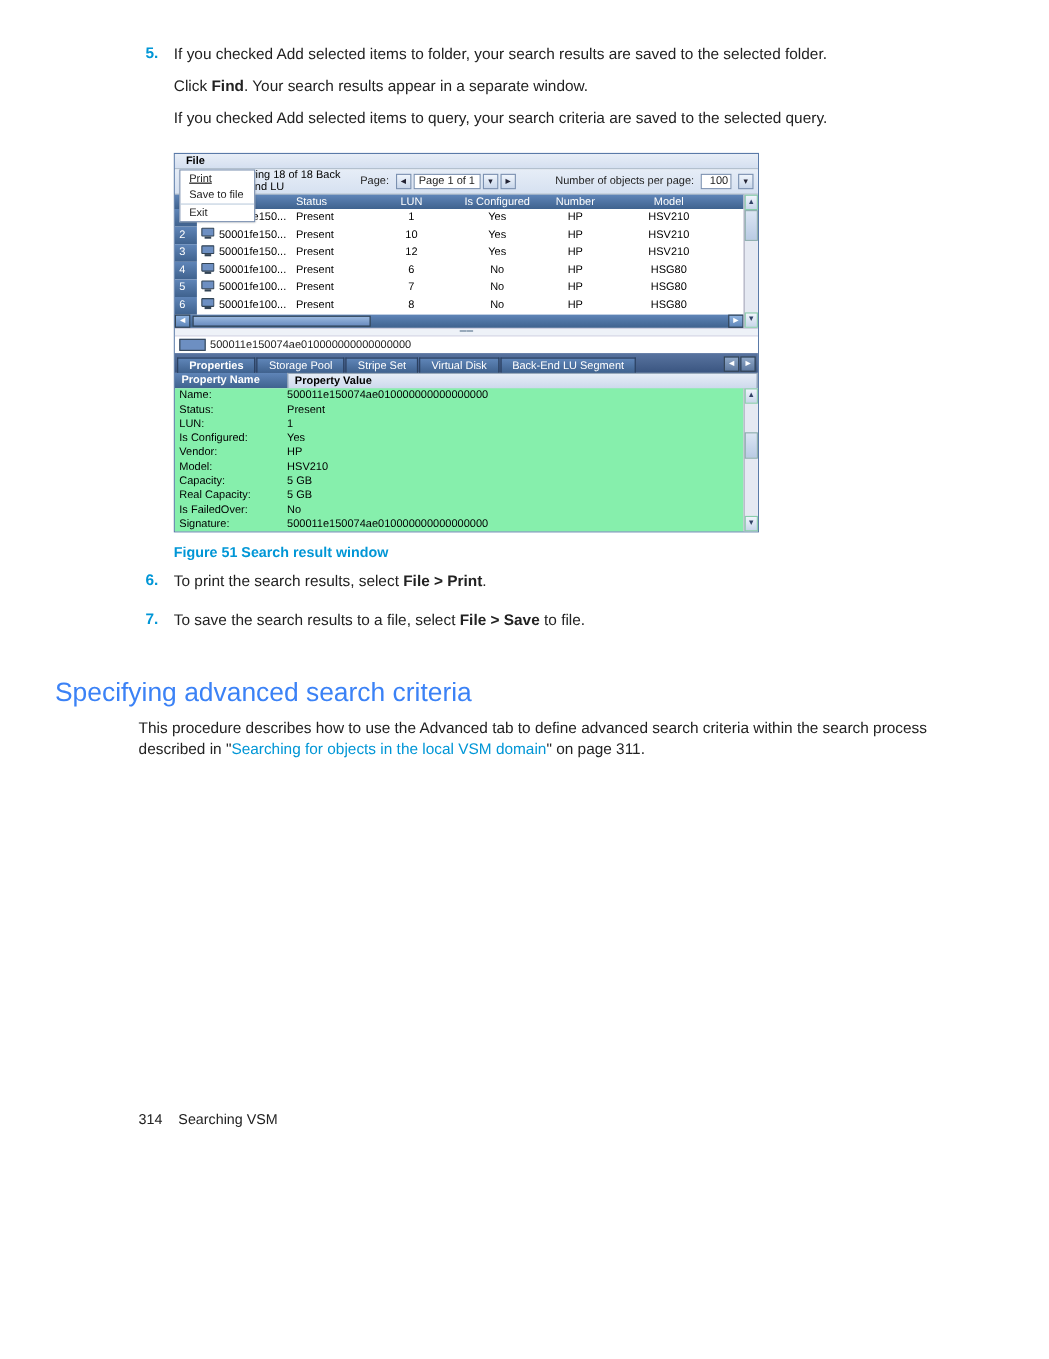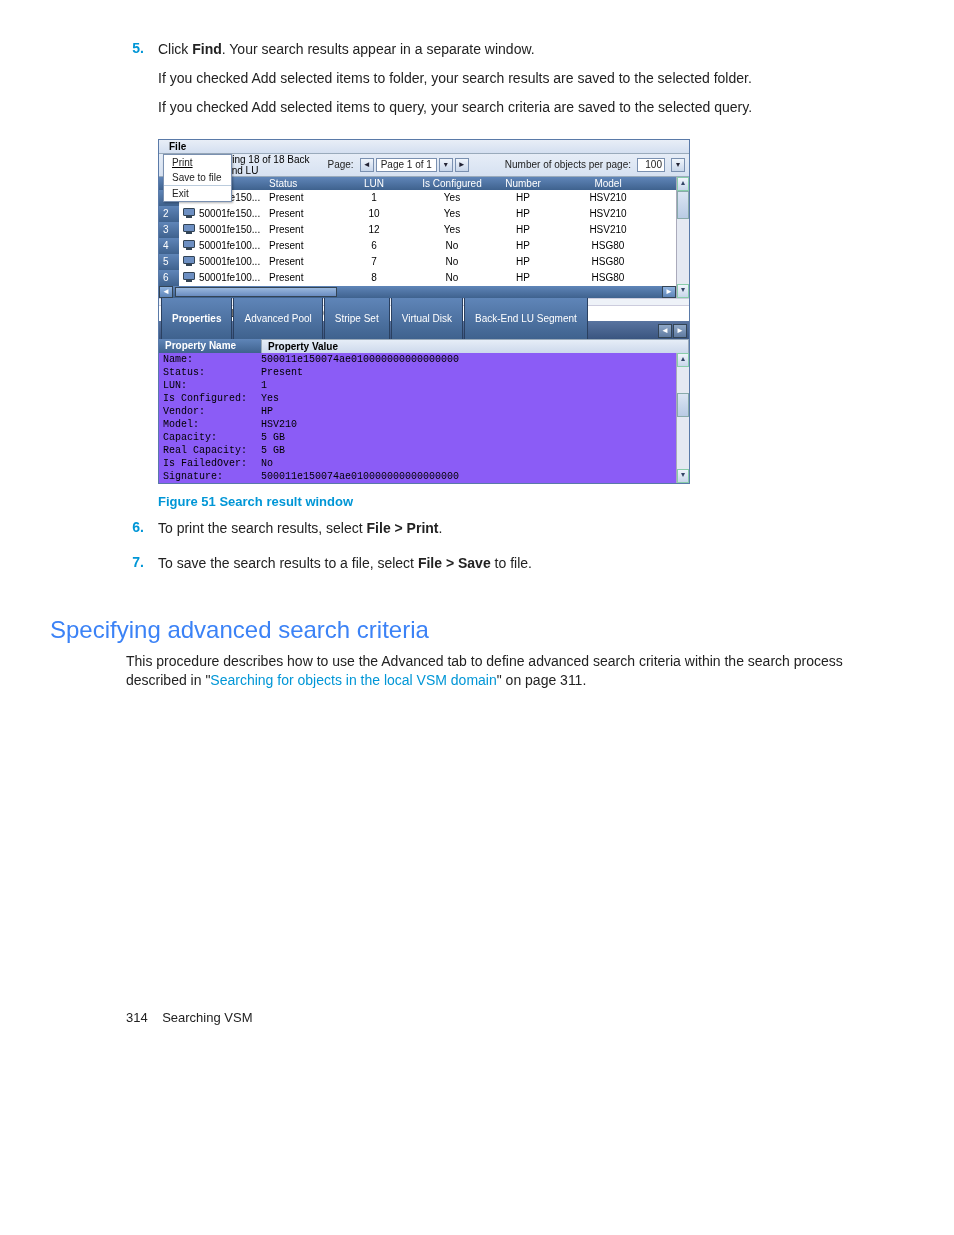--- a/index.html
+++ b/index.html
@@ -81,29 +81,29 @@
   .vscroll .track{flex:1;}
   .hscroll { height:12px; background:linear-gradient(#5f85b8,#3f628e); display:flex; align-items:center;}
   .hscroll .arrow{width:12px; height:10px; background:linear-gradient(#8fb3e0,#5f85b8); color:#fff; font-size:8px; display:flex; align-items:center; justify-content:center; border:1px solid #345;}
   .hscroll .thumb{width:160px; height:8px; background:linear-gradient(#9ab8de,#6a8cc0); border:1px solid #345; margin-left:2px;}
   .hscroll .track{flex:1;}
 
   .splitter { height:6px; background:#eef2f8; border-top:1px solid #ccd; border-bottom:1px solid #ccd; text-align:center; color:#9ab; font-size:6px; line-height:4px;}
   .detail-title { background:#fff; padding:2px 4px; display:flex; align-items:center; gap:4px; }
   .detail-title .bar{ width:22px; height:9px; background:#6d8fc2; border:1px solid #345;}
   .tabs-row { background: linear-gradient(#5974a0,#3a5580); display:flex; align-items:flex-end; padding:0 2px; height:18px;}
-  .tab { background: linear-gradient(#5f85b8,#3f628e); color:#fff; padding:14px 10px; font-size:10px; border:1px solid #2a4060; border-bottom:none; margin-right:1px; height:13px; display:flex; align-items:center;}
+  .tab { background: linear-gradient(#5f85b8,#3f628e); color:#fff; padding:0 10px; font-size:10px; border:1px solid #2a4060; border-bottom:none; margin-right:1px; height:13px; display:flex; align-items:center;}
   .tab.active { font-weight:bold; }
   .tabs-row .tab-scroll { margin-left:auto; display:flex; gap:1px; padding-bottom:1px;}
   .tabs-row .tab-scroll .mini-btn{ background:linear-gradient(#8fa8c8,#5f7aa0); color:#fff; border-color:#345;}
   .prop-head { display:flex; background: linear-gradient(#5f85b8,#3f628e); color:#fff; }
   .prop-head > div { padding:1px 6px; font-weight:bold; font-size:10px;}
   .pn { width:90px; } .pv { flex:1; }
   .prop-body { display:flex; }
-  .prop-rows { flex:1; background:#8b5cf6;font-family:Liberation Mono, monospace; }
+  .prop-rows { flex:1; background:#86efac; }
   .prow { display:flex; color:#000; height:13px; align-items:center;}
   .prow .k{ width:90px; padding-left:4px;} .prow .v{ flex:1; padding-left:8px;}
 
   h2.section {
     font-family: Arial, sans-serif;
     font-weight: normal;
     color: #3b82f6;
     font-size: 24px;
     margin: 34px 0 8px 0;
   }
@@ -117,22 +117,22 @@
 <body>
 
 <div class="content">
 
 <ol class="steps">
   <li>
     <div class="num-wrap">
           <span class="num">5.</span>
         </div>
     <div class="step-body">
+      <p>If you checked Add selected items to folder, your search results are saved to the selected folder.</p>
       <p><span>Click </span><b>Find</b><span>. Your search results appear in a separate window.</span></p>
-      <p>If you checked Add selected items to folder, your search results are saved to the selected folder.</p>
       <p>If you checked Add selected items to query, your search criteria are saved to the selected query.</p>
     </div>
   </li>
 </ol>
 
 <div class="figure-wrap">
 
   <div class="win">
     <div class="menubar">
       <span>File</span>
@@ -251,21 +251,21 @@
 
     <div class="splitter">▬▬</div>
 
     <div class="detail-title">
       <span class="bar"></span>
       <span>500011e150074ae010000000000000000</span>
     </div>
 
     <div class="tabs-row">
       <div class="tab active">Properties</div>
-      <div class="tab">Advanced Pool</div>
+      <div class="tab">Storage Pool</div>
       <div class="tab">Stripe Set</div>
       <div class="tab">Virtual Disk</div>
       <div class="tab">Back-End LU Segment</div>
       <div class="tab-scroll">
         <div class="mini-btn">◄</div>
         <div class="mini-btn">►</div>
       </div>
     </div>
 
     <div class="prop-head">

